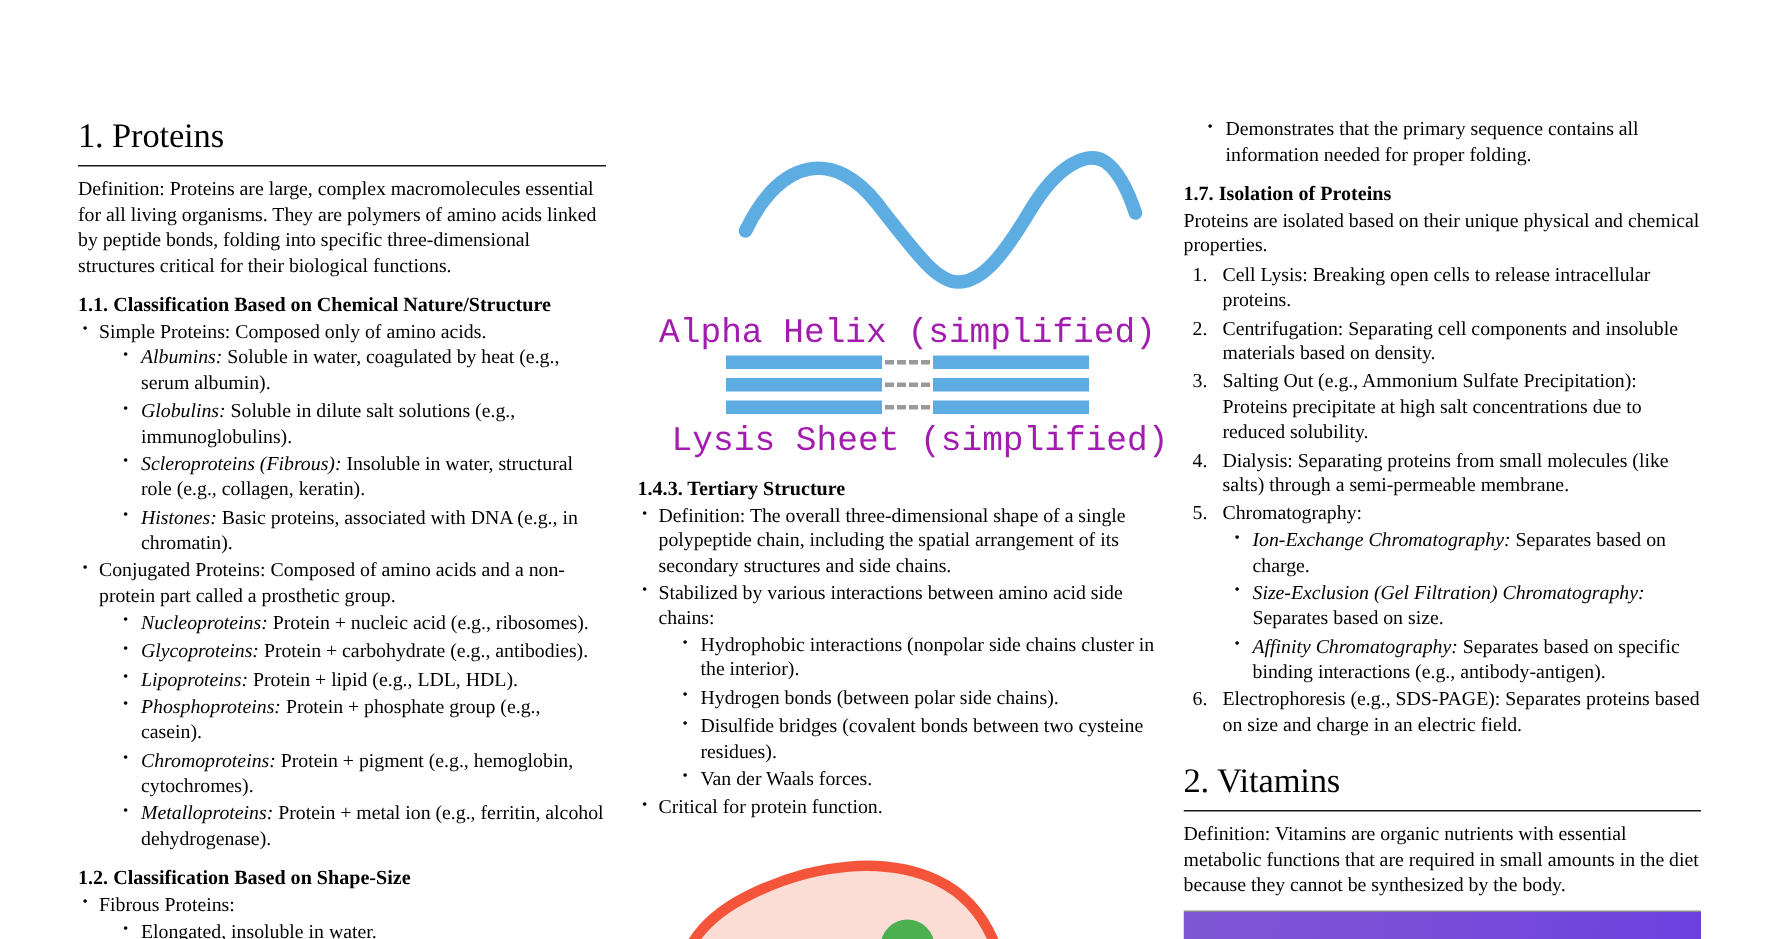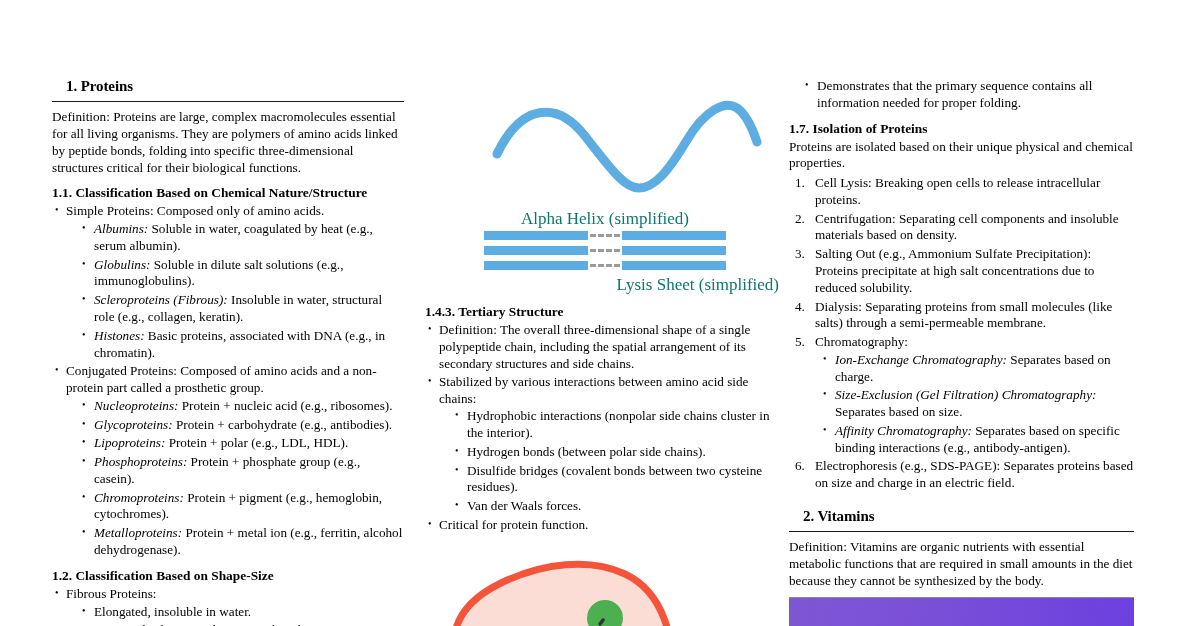--- a/index.html
+++ b/index.html
@@ -23,23 +23,23 @@
   .col {
     position: absolute;
     top: 78px;
     overflow: hidden;
   }
   #col1 { left: 52px;  width: 352px; height: 548px; }
   #col2 { left: 425px; width: 360px; height: 548px; }
   #col3 { left: 789px; width: 345px; height: 548px; }
 
   h1.sec {
-    font-size: 15px;
-    font-weight: bold;
-    margin: 0 0 6px 14px;
+    font-size: 23px;
+    font-weight: normal;
+    margin: 0 0 6px 0;
     line-height: 1.15;
     letter-spacing: -0.1px;
   }
   .rule {
     border: 0;
     border-top: 1.6px solid #1a1a1a;
     margin: 0 0 7px 0;
     height: 0;
   }
   h2.sub {
@@ -108,23 +108,23 @@
     left: 6px; top: 0;
     font-size: 13.2px;
   }
 
   b, .bold { font-weight: normal; }
   i, .ital { font-style: italic; }
 
   
   .figure { position: relative; }
   .fig-caption {
-    font-family: Liberation Serif, serif;
-    font-size: 17px;
-    color: #0f766e;
+    font-family: Liberation Mono, monospace;
+    font-size: 23px;
+    color: #a21caf;
     text-align: center;
     line-height: 1.1;
   }
   #alpha-helix-fig { height: 130px; }
   #beta-sheet-fig { margin-top: 2px; }
   .beta-row {
     position: relative;
     height: 9px;
     margin: 0 auto 6px auto;
     width: 242px;
@@ -174,21 +174,21 @@
           <li class="b2"><i>Globulins:</i><span> Soluble in dilute salt solutions (e.g., immunoglobulins).</span></li>
           <li class="b2"><i>Scleroproteins (Fibrous):</i><span> Insoluble in water, structural role (e.g., collagen, keratin).</span></li>
           <li class="b2"><i>Histones:</i><span> Basic proteins, associated with DNA (e.g., in chromatin).</span></li>
         </ul>
       </li>
       <li class="b1">
         <b>Conjugated Proteins:</b><span> Composed of amino acids and a non-protein part called a prosthetic group.</span>
         <ul class="lvl2">
           <li class="b2"><i>Nucleoproteins:</i><span> Protein + nucleic acid (e.g., ribosomes).</span></li>
           <li class="b2"><i>Glycoproteins:</i><span> Protein + carbohydrate (e.g., antibodies).</span></li>
-          <li class="b2"><i>Lipoproteins:</i><span> Protein + polar (e.g., LDL, HDL).</span></li>
+          <li class="b2"><i>Lipoproteins:</i><span> Protein + lipid (e.g., LDL, HDL).</span></li>
           <li class="b2"><i>Phosphoproteins:</i><span> Protein + phosphate group (e.g., casein).</span></li>
           <li class="b2"><i>Chromoproteins:</i><span> Protein + pigment (e.g., hemoglobin, cytochromes).</span></li>
           <li class="b2"><i>Metalloproteins:</i><span> Protein + metal ion (e.g., ferritin, alcohol dehydrogenase).</span></li>
         </ul>
       </li>
     </ul>
 
     <h2 class="sub">1.2. Classification Based on Shape-Size</h2>
     <ul>
       <li class="b1">

